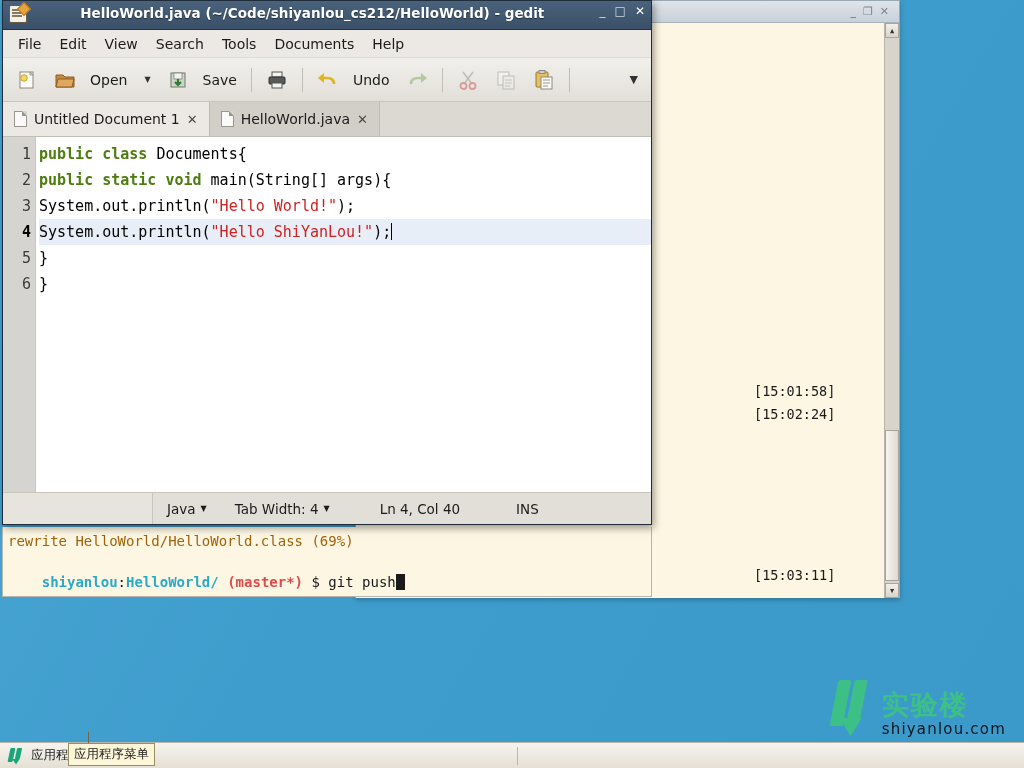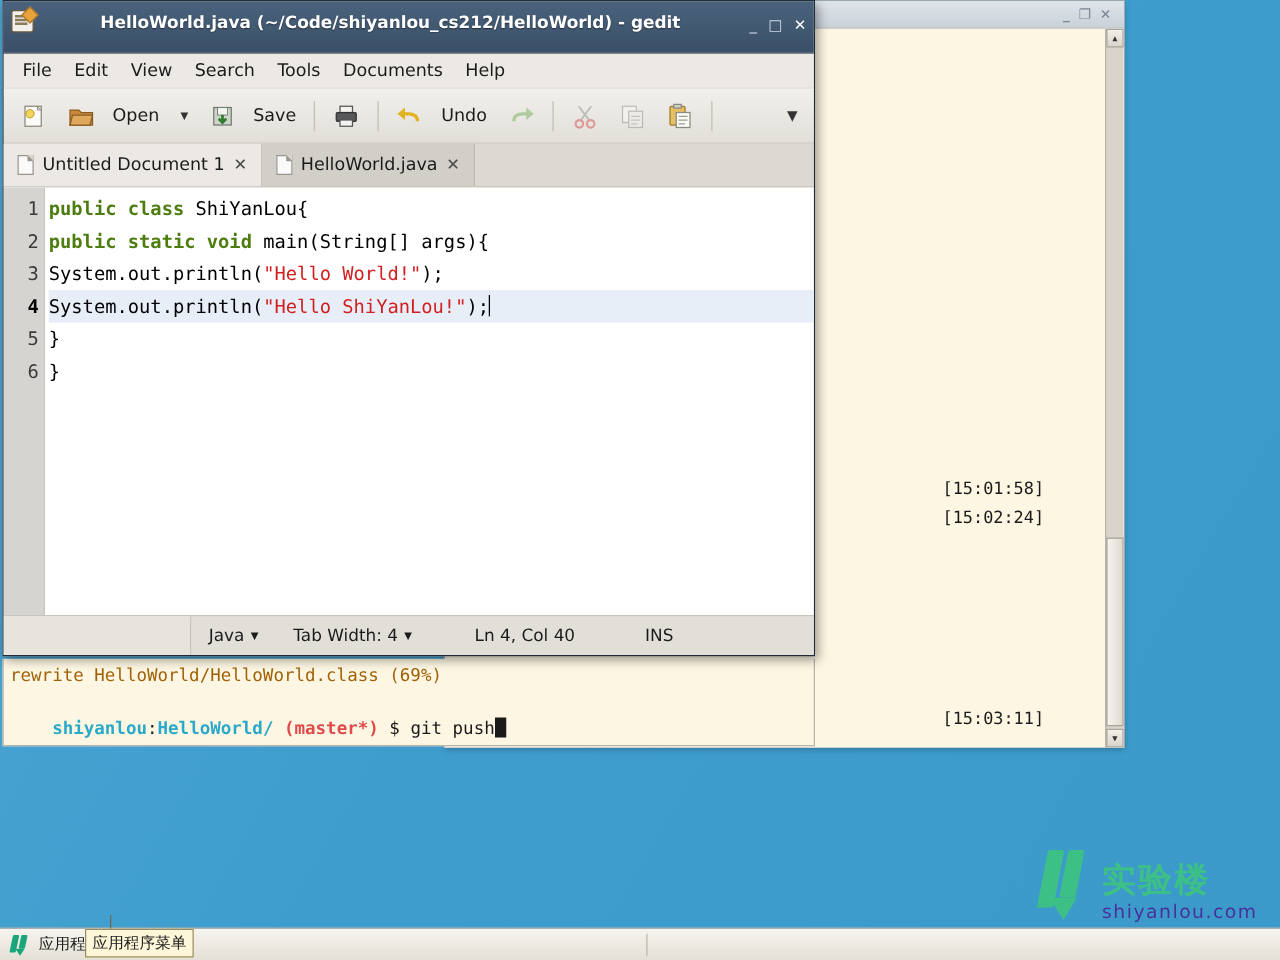--- a/index.html
+++ b/index.html
@@ -26,21 +26,21 @@
   }
   #wm-logo .l1 { left:2px; top:0; width:13px; height:46px;
      transform: skewX(-11deg); border-radius:2px 2px 0 0;}
   #wm-logo .l2 { left:19px; top:0; width:13px; height:38px;
      transform: skewX(-11deg); border-radius:2px 2px 0 0;}
   #wm-logo .l3 { left:8px; top:38px; width:22px; height:18px;
      clip-path: polygon(0 0,100% 0,50% 100%); }
   #wm-text { display:flex; flex-direction:column; align-items:flex-start; }
   #wm-cn { font-size:27px; color:#3ec77a; font-weight:bold; letter-spacing:2px;
      line-height:1.05; font-family:"DejaVu Sans",sans-serif; }
-  #wm-en { font-size:15px; color:#4c1d95; letter-spacing:1.2px; margin-top:1px;}
+  #wm-en { font-size:15px; color:#000000; letter-spacing:1.2px; margin-top:1px;}
 
   
   #term-win {
     position:absolute; left:355px; top:0px; width:545px; height:598px;
     border:1px solid #9aa7b4; background:#fdf6e3;
     box-shadow: 0 2px 5px rgba(0,0,0,.25);
   }
   #term-title {
     height:22px; background:linear-gradient(#dfe4e9,#c9d1d9);
     border-bottom:1px solid #a9b3bd;
@@ -70,22 +70,22 @@
 
   
   #gedit {
     position:absolute; left:2px; top:0px; width:650px; height:525px;
     border:1px solid #1f2c3a;
     background:#ece9e4;
     box-shadow: 2px 3px 8px rgba(0,0,0,.4);
     display:flex; flex-direction:column;
   }
   #g-title {
-    height:42px; background:linear-gradient(#4a627c,#3a5068);
-    display:flex; align-items:flex-end; padding:16px 6px; flex:none;
+    height:29px; background:linear-gradient(#4a627c,#3a5068);
+    display:flex; align-items:flex-start; padding:4px 6px; flex:none;
     border-bottom:1px solid #233347;
   }
   #g-icon {
     width:18px; height:18px; flex:none; position:relative; margin-right:4px;
     background:#f2f0ea; border:1.5px solid #6b5a3e; border-radius:2px;
   }
   #g-icon:before{
     content:""; position:absolute; left:2px; top:3px; width:10px; height:1.5px;
     background:#8a7a5c; box-shadow:0 3px 0 #8a7a5c, 0 6px 0 #8a7a5c;
   }
@@ -379,21 +379,21 @@
   <div id="g-editor">
     <div id="g-gutter">
       <div>1</div>
       <div>2</div>
       <div>3</div>
       <div class="cur">4</div>
       <div>5</div>
       <div>6</div>
     </div>
     <div id="g-code">
-        <div class="ln"><span class="kw">public</span><span> </span><span class="kw">class</span><span> ShiYanLou{</span></div>
+        <div class="ln"><span class="kw">public</span><span> </span><span class="kw">class</span><span> Documents{</span></div>
         <div class="ln"><span class="kw">public</span><span> </span><span class="kw">static</span><span> </span><span class="kw">void</span><span> main(String[] args){</span></div>
         <div class="ln"><span>System.out.println(</span><span class="str">"Hello World!"</span><span>);</span></div>
         <div class="ln cur"><span>System.out.println(</span><span class="str">"Hello ShiYanLou!"</span><span>);</span><span class="caret"></span></div>
         <div class="ln"><span>}</span></div>
         <div class="ln"><span>}</span></div>
       </div>
   </div>
 
   <div id="g-status">
     <div class="sunken"></div>

